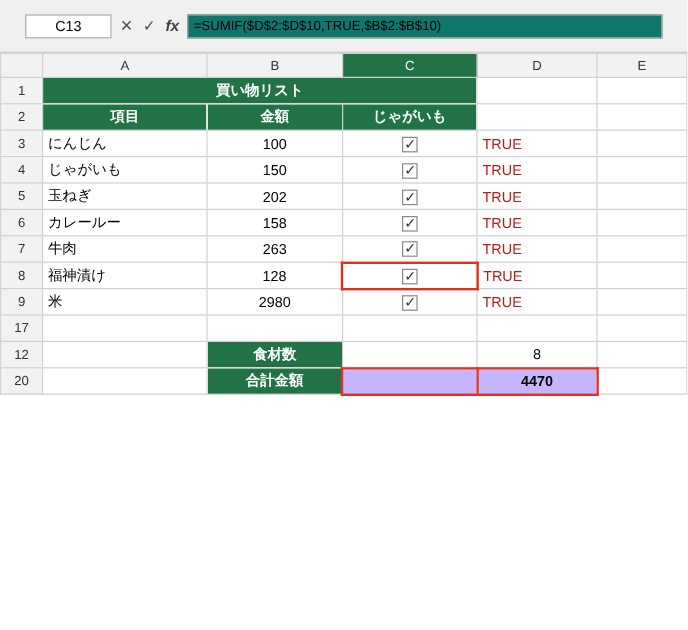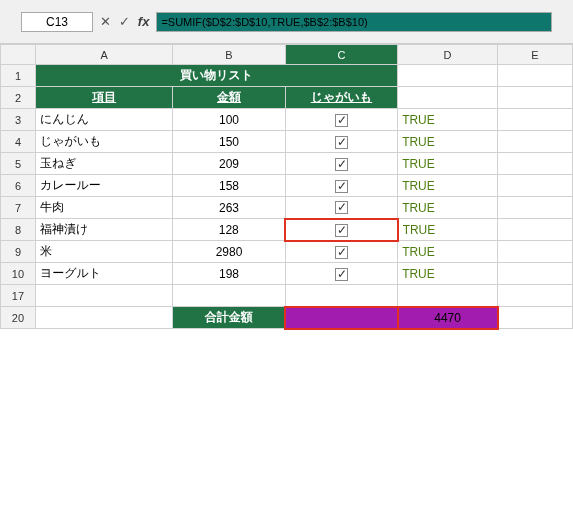--- a/index.html
+++ b/index.html
@@ -103,43 +103,43 @@
       color: #fff;
       text-align: center;
       font-weight: bold;
     }
     
     .header-cell {
       background: #217346;
       color: #fff;
       text-align: center;
       font-weight: bold;
-      text-decoration: underline;
     }
     
     .label-cell {
       background: #217346;
       color: #fff;
       text-align: center;
       font-weight: bold;
     }
 
     
     .active-cell {
       border: 2px solid #e03020 !important;
-      background: #a21caf;
+      background: #c4b5fd;
+      font-weight: bold;
     }
     
     .selected-cell {
       border: 2px solid #e03020 !important;
     }
 
     
     .true-cell {
-      color: #4d7c0f;
+      color: #b91c1c;
       font-weight: normal;
     }
 
     
     .checkbox-cell {
       text-align: center;
       vertical-align: middle;
     }
     .cb {
       display: inline-block;
@@ -247,21 +247,21 @@
       <td class="cell cell-left"><span>じゃがいも</span></td>
       <td class="cell cell-right"><span>150</span></td>
       <td class="cell checkbox-cell"><span class="cb"></span></td>
       <td class="cell true-cell cell-left"><span>TRUE</span></td>
       <td class="cell"></td>
     </tr>
 
     <tr>
       <td class="row-header">5</td>
       <td class="cell cell-left"><span>玉ねぎ</span></td>
-      <td class="cell cell-right"><span>209</span></td>
+      <td class="cell cell-right"><span>202</span></td>
       <td class="cell checkbox-cell"><span class="cb"></span></td>
       <td class="cell true-cell cell-left"><span>TRUE</span></td>
       <td class="cell"></td>
     </tr>
 
     <tr>
       <td class="row-header">6</td>
       <td class="cell cell-left"><span>カレールー</span></td>
       <td class="cell cell-right"><span>158</span></td>
       <td class="cell checkbox-cell"><span class="cb"></span></td>
@@ -289,38 +289,38 @@
 
     <tr>
       <td class="row-header">9</td>
       <td class="cell cell-left"><span>米</span></td>
       <td class="cell cell-right"><span>2980</span></td>
       <td class="cell checkbox-cell"><span class="cb"></span></td>
       <td class="cell true-cell cell-left"><span>TRUE</span></td>
       <td class="cell"></td>
     </tr>
 
-    <tr>
-      <td class="row-header">10</td>
-      <td class="cell cell-left"><span>ヨーグルト</span></td>
-      <td class="cell cell-right"><span>198</span></td>
-      <td class="cell checkbox-cell"><span class="cb"></span></td>
-      <td class="cell true-cell cell-left"><span>TRUE</span></td>
-      <td class="cell"></td>
-    </tr>
 
     <tr>
       <td class="row-header">17</td>
       <td class="cell"></td>
       <td class="cell"></td>
       <td class="cell"></td>
       <td class="cell"></td>
       <td class="cell"></td>
     </tr>
 
+    <tr>
+      <td class="row-header">12</td>
+      <td class="cell"></td>
+      <td class="cell label-cell cell-center"><span>食材数</span></td>
+      <td class="cell"></td>
+      <td class="cell cell-right"><span>8</span></td>
+      <td class="cell"></td>
+    </tr>
 
     <tr>
       <td class="row-header">20</td>
       <td class="cell"></td>
       <td class="cell label-cell cell-center"><span>合計金額</span></td>
       <td class="cell active-cell"></td>
       <td class="cell cell-right active-cell"><span>4470</span></td>
       <td class="cell"></td>
     </tr>
 

